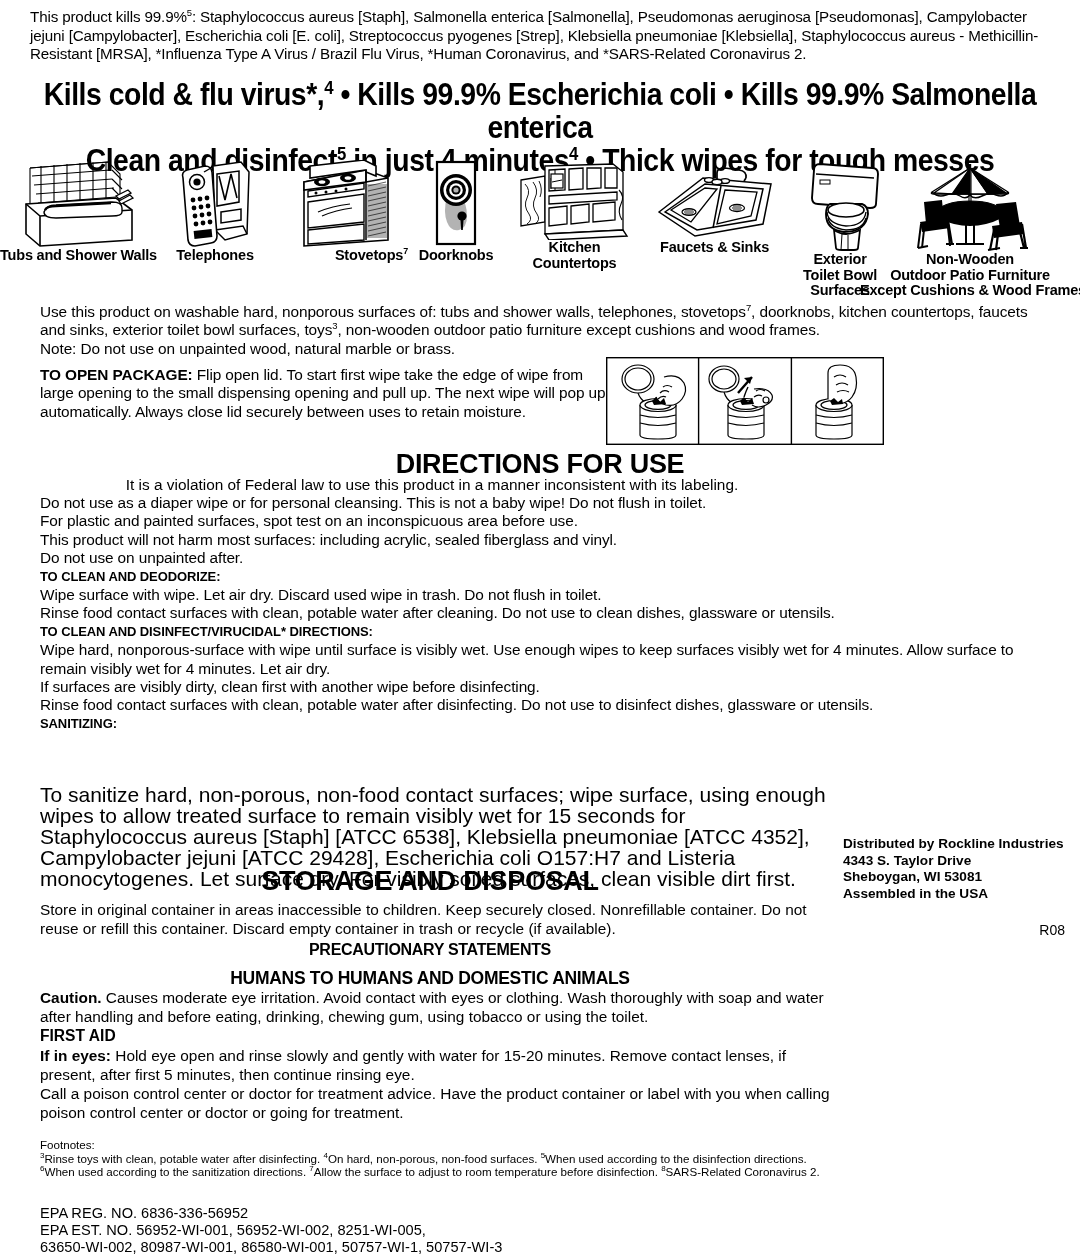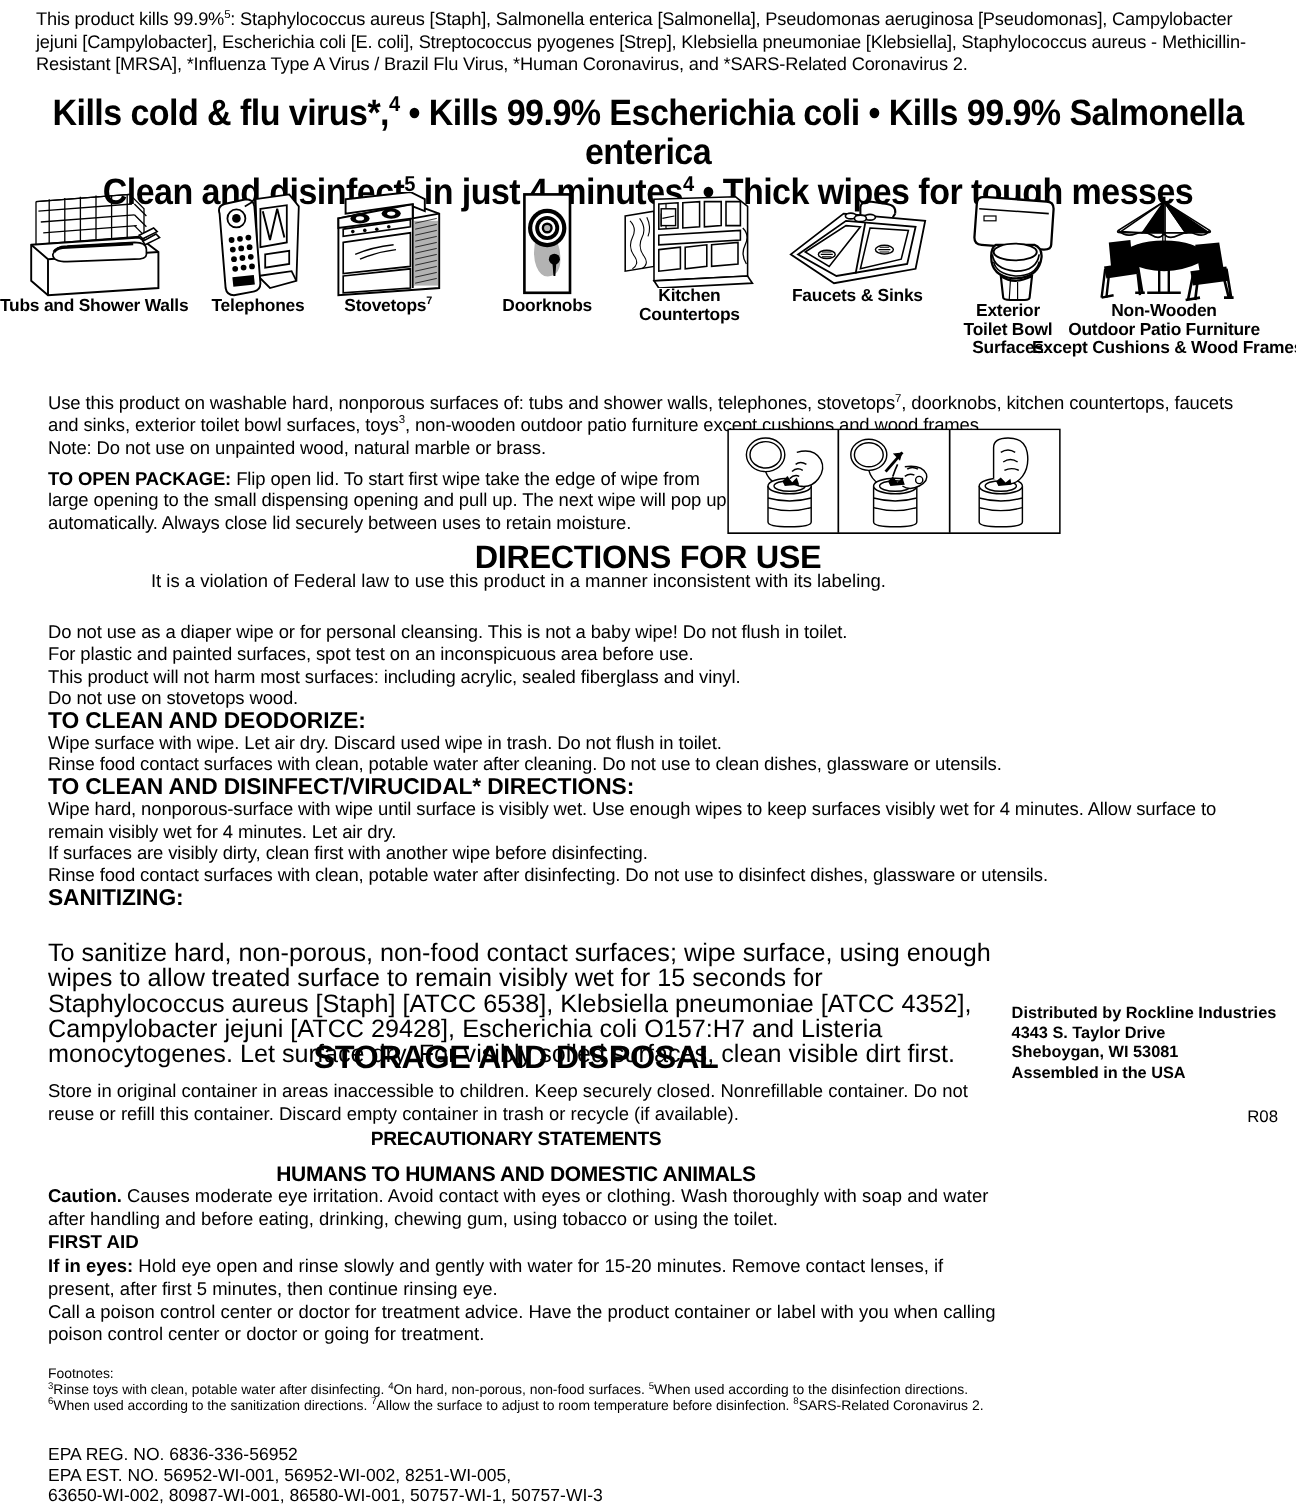--- a/index.html
+++ b/index.html
@@ -41,21 +41,21 @@
   .icon-art { display:block; margin:0 auto; }
   .icon-label {
     font-family:"Liberation Sans Narrow","Liberation Sans", sans-serif;
     font-weight:bold; font-size:14.5px; line-height:15.5px;
     letter-spacing:-0.2px; white-space:nowrap;
   }
   .icon-label sup { font-size:9px; vertical-align:super; line-height:0; }
 
   
   .body-text {
-    font-size:15.4px; line-height:18.4px; letter-spacing:-0.1px;margin-top:25px;
+    font-size:15.4px; line-height:18.4px; letter-spacing:-0.1px;
   }
   .body-text sup { font-size:9.5px; vertical-align:super; line-height:0; }
 
   .use-block { position:absolute; left:40px; top:303px; width:1000px; }
   .open-block { position:absolute; left:40px; top:366px; width:570px; }
   .open-block b { font-weight:bold; }
 
   
   .dispense { position:absolute; left:606px; top:357px; width:278px; height:88px; }
 
@@ -72,21 +72,21 @@
   .h-hazards { position:absolute; left:0; top:968px; width:860px; font-size:17.5px; }
 
   .fed-law {
     position:absolute; left:0; top:476px; width:864px;
     text-align:center; font-size:15.4px; line-height:18px;
   }
 
   .dfu-body { position:absolute; left:40px; top:494px; width:1020px; }
   .dfu-body .sub {
     font-family:"Liberation Sans Narrow","Liberation Sans", sans-serif;
-    font-weight:bold; font-size:19px; letter-spacing:-0.1px;
+    font-weight:bold; font-size:13px; letter-spacing:-0.1px;
   }
   .dfu-body p { margin:0; }
 
   .sanitize-body { position:absolute; left:40px; top:784px; width:790px; font-size:21px; line-height:21px; }
 
   .distrib {
     position:absolute; left:843px; top:836px; width:230px;
     font-size:13.6px; line-height:16.6px;font-weight:bold;
   }
   .rcode { position:absolute; left:843px; top:922px; width:230px; text-align:right; font-size:14px; padding-right:8px; }
@@ -170,21 +170,21 @@
             <circle cx="40" cy="54" r="2.4"></circle>
           <circle cx="27" cy="64" r="2.4"></circle>
             <circle cx="34" cy="63" r="2.4"></circle>
             <circle cx="41" cy="62" r="2.4"></circle>
         </g>
         <rect x="25" y="70" width="18" height="8" fill="#000" transform="rotate(-6 34 74)"></rect>
       </svg>
       <div class="icon-label">Telephones</div>
     </div>
 
-    <div class="icon-cell" style="left:261px; top:0px; width:125px;">
+    <div class="icon-cell" style="left:283px; top:0px; width:125px;text-align:right;">
       <svg class="icon-art" width="100" height="88" viewBox="0 0 100 88">
         <g fill="#fff" stroke="#000" stroke-width="1.6">
           <path d="M8 22 L70 10 L92 18 L92 80 L8 86 Z"></path>
           <path d="M8 22 L70 10 L70 22 L8 30 Z"></path>
           <path d="M14 6 L68 0 L80 6 L80 16 L70 12 L70 10 L14 18 Z"></path>
         </g>
         <path d="M70 10 L70 80 M70 22 L92 18" fill="none" stroke="#000" stroke-width="1.5"></path>
         <rect x="71" y="24" width="20" height="54" fill="#555" opacity="0.45"></rect>
         <g fill="none" stroke="#000" stroke-width="0.7" opacity="0.9">
           <path d="M72 26 L90 22 M72 31 L90 27 M72 36 L90 32 M72 41 L90 37 M72 46 L90 42 M72 51 L90 47 M72 56 L90 52 M72 61 L90 57 M72 66 L90 62 M72 71 L90 67 M72 76 L90 72"></path>
@@ -412,21 +412,21 @@
       </g>
   </svg>
 
   <div class="sec-head h-dfu">DIRECTIONS FOR USE</div>
   <div class="fed-law">It is a violation of Federal law to use this product in a manner inconsistent with its labeling.</div>
 
   <div class="dfu-body body-text">
     <p>Do not use as a diaper wipe or for personal cleansing. This is not a baby wipe! Do not flush in toilet.</p>
     <p>For plastic and painted surfaces, spot test on an inconspicuous area before use.</p>
     <p>This product will not harm most surfaces: including acrylic, sealed fiberglass and vinyl.</p>
-    <p>Do not use on stovetops wood.</p>
+    <p>Do not use on unpainted after.</p>
     <p class="sub">TO CLEAN AND DEODORIZE:</p>
     <p>Wipe surface with wipe. Let air dry. Discard used wipe in trash. Do not flush in toilet.</p>
     <p>Rinse food contact surfaces with clean, potable water after cleaning. Do not use to clean dishes, glassware or utensils.</p>
     <p class="sub">TO CLEAN AND DISINFECT/VIRUCIDAL* DIRECTIONS:</p>
     <p>Wipe hard, nonporous-surface with wipe until surface is visibly wet. Use enough wipes to keep surfaces visibly wet for 4 minutes. Allow surface to remain visibly wet for 4 minutes. Let air dry.</p>
     <p>If surfaces are visibly dirty, clean first with another wipe before disinfecting.</p>
     <p>Rinse food contact surfaces with clean, potable water after disinfecting. Do not use to disinfect dishes, glassware or utensils.</p>
     <p class="sub">SANITIZING:</p>
   </div>
 

